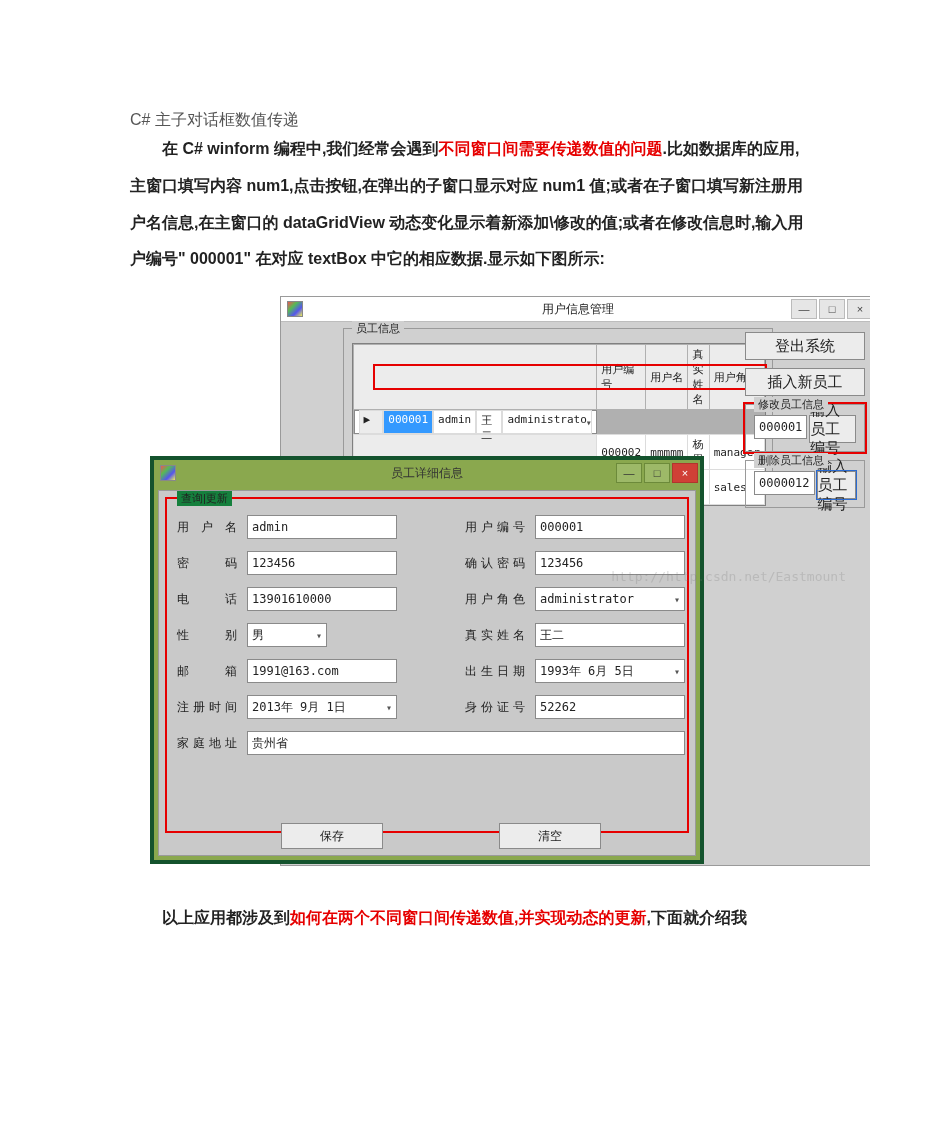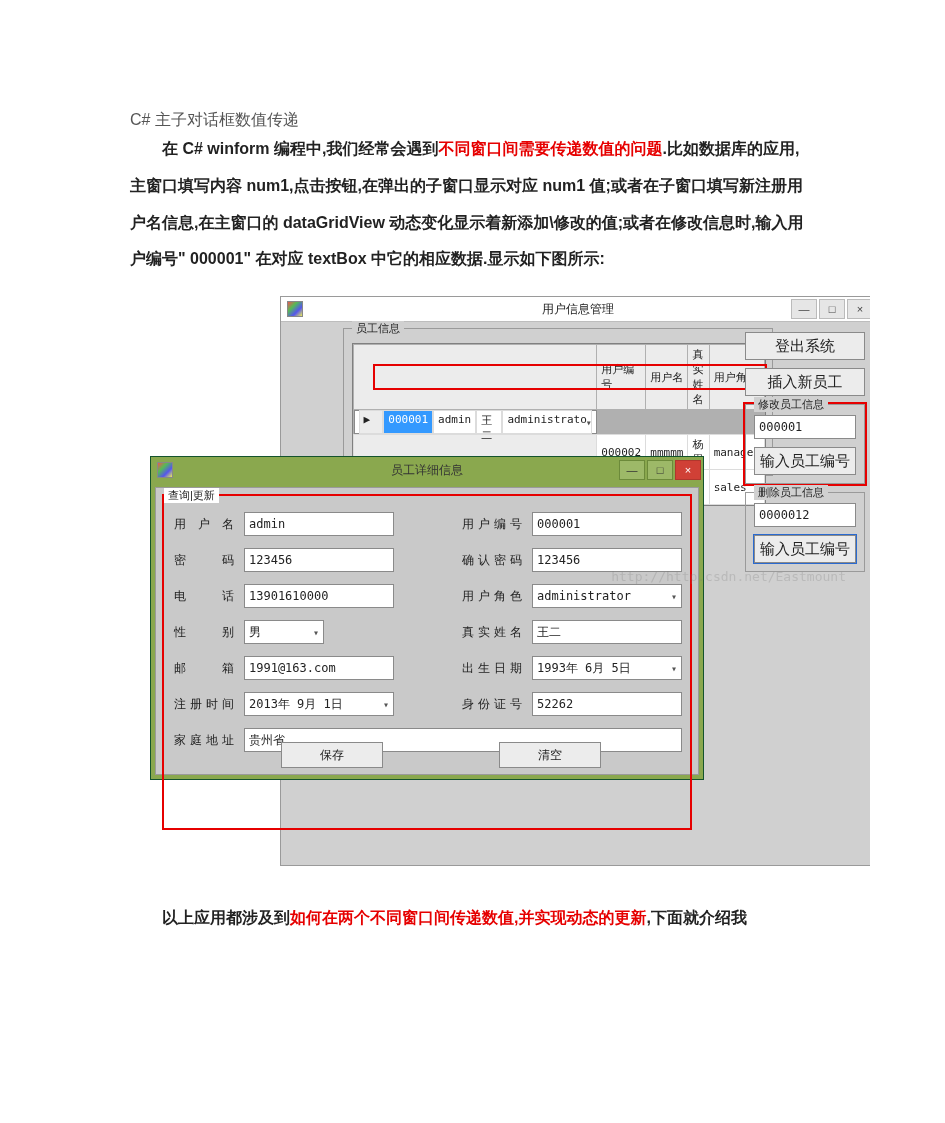--- a/index.html
+++ b/index.html
@@ -156,42 +156,42 @@
     background: #ececec;
     border: 1px solid #8a8a8a;
     height: 26px;
     display: flex; align-items: center; justify-content: center;
     font-size: 15px;
   }
   .gb-right {
     border: 1px solid #9a9a9a;
     padding: 10px 8px 8px 8px;
     position: relative;
-    display: flex; flex-direction: column; gap: 8px;
+    display: flex; flex-direction: row; gap: 2px;
   }
   .gb-right .gb-legend { top: -8px; }
   .tinput {
     background: #fff;
     border: 1px solid #8a8a8a;
     height: 22px;
     padding: 0 4px;
     display: flex; align-items: center;
     font-family: "SimSun", monospace;
     font-size: 12px;
   }
   .gb-right.red-outline { outline: 2px solid #e60000; outline-offset: 0; }
 
   
   .child-window {
     position: absolute;
     left: 0; top: 160px;
-    width: 554px; height: 324px;
+    width: 554px; height: 408px;
     background: #8aa84e;
     box-sizing: border-box;
-    border: 1px solid #14532d;
+    border: 4px solid #14532d;
   }
   .child-titlebar {
     height: 26px;
     background: #8aa84e;
     position: relative;
     display: flex; align-items: center;
   }
   .child-titlebar .title-text {
     position: absolute; left: 0; right: 0; text-align: center;
     font-size: 12px; color: #333;
@@ -210,22 +210,22 @@
   }
   .form-red {
     position: absolute;
     left: 6px; top: 6px; right: 6px;
     height: 336px;
     border: 2px solid #e60000;
     padding: 16px 10px 6px 10px;
     box-sizing: border-box;
   }
   .form-red .gb-legend {
-    position: absolute; top: -8px; left: 0;
-    background: #ffffff;
+    position: absolute; top: -8px; left: 10px;
+    background: #15803d;
     padding: 0 4px;
     font-size: 11px;
   }
   .form-grid {
     display: grid;
     grid-template-columns: 60px 150px 48px 60px 150px;
     row-gap: 12px;
     column-gap: 10px;
     align-items: center;
     font-size: 12px;

